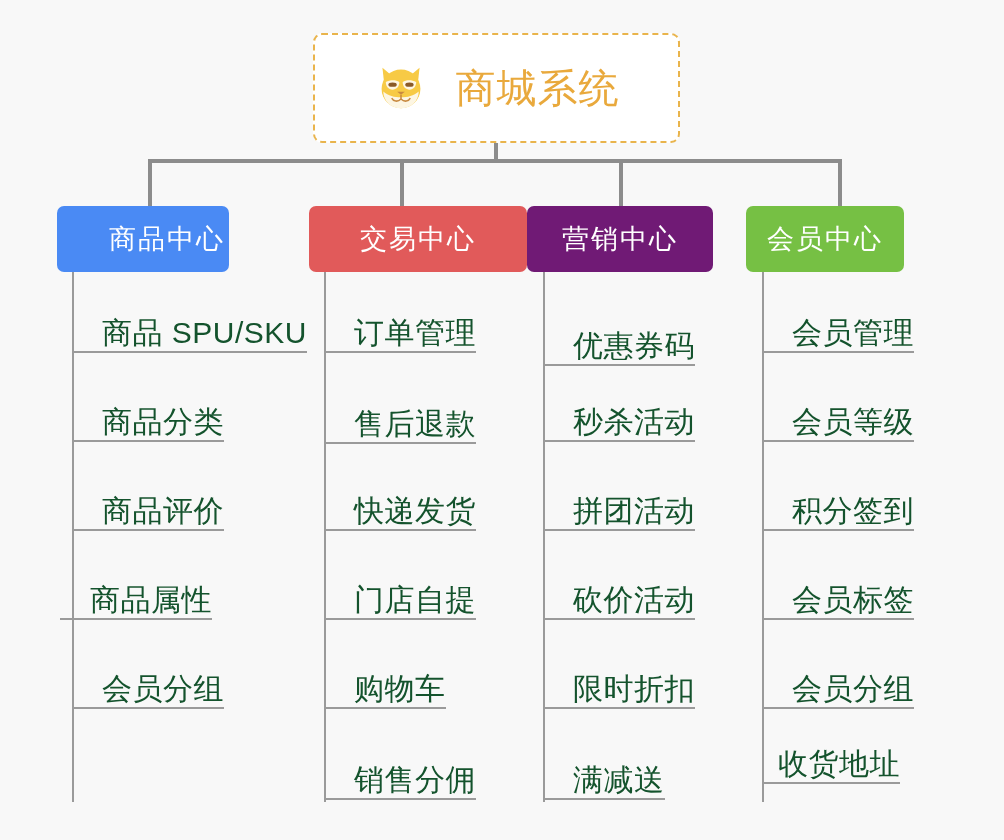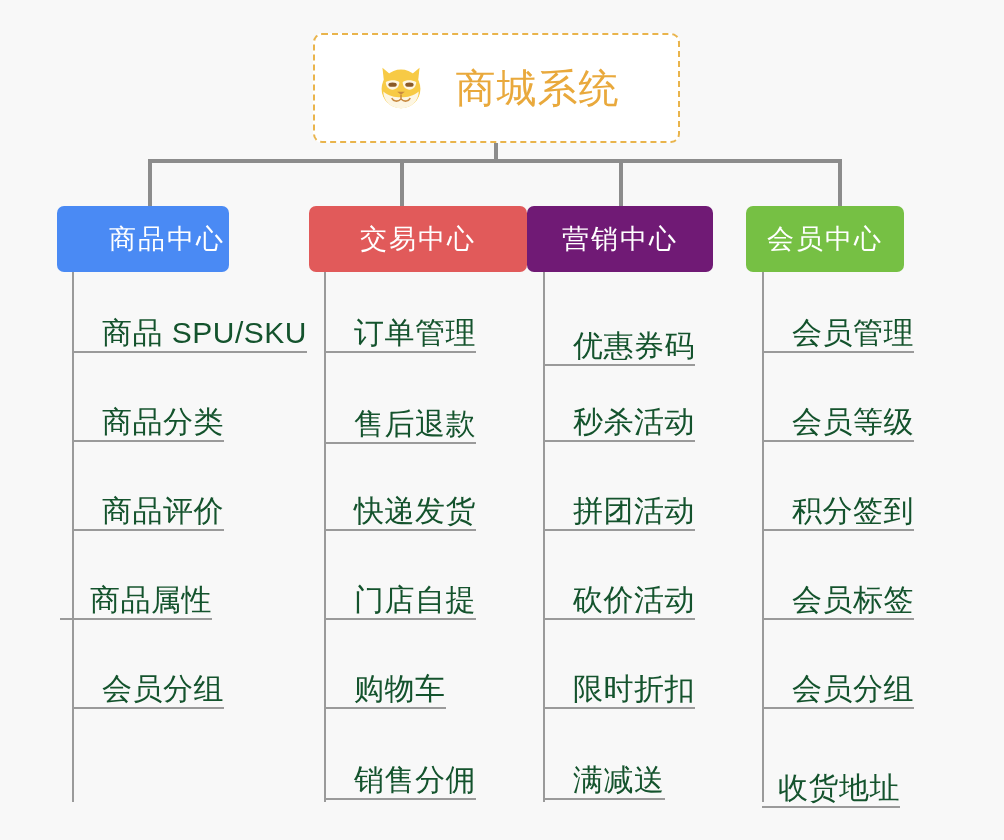--- a/index.html
+++ b/index.html
@@ -216,17 +216,17 @@
   </div>
   <div class="leaf" style="left:762px; top:487px;">
     <span class="leaf-label">积分签到</span>
   </div>
   <div class="leaf" style="left:762px; top:576px;">
     <span class="leaf-label">会员标签</span>
   </div>
   <div class="leaf" style="left:762px; top:665px;">
     <span class="leaf-label">会员分组</span>
   </div>
-  <div class="leaf" style="left:762px; top:764px;padding-left:16px;">
+  <div class="leaf" style="left:762px; top:740px;padding-left:16px;">
     <span class="leaf-label">收货地址</span>
   </div>
 
 </div>
 
 </body></html>

